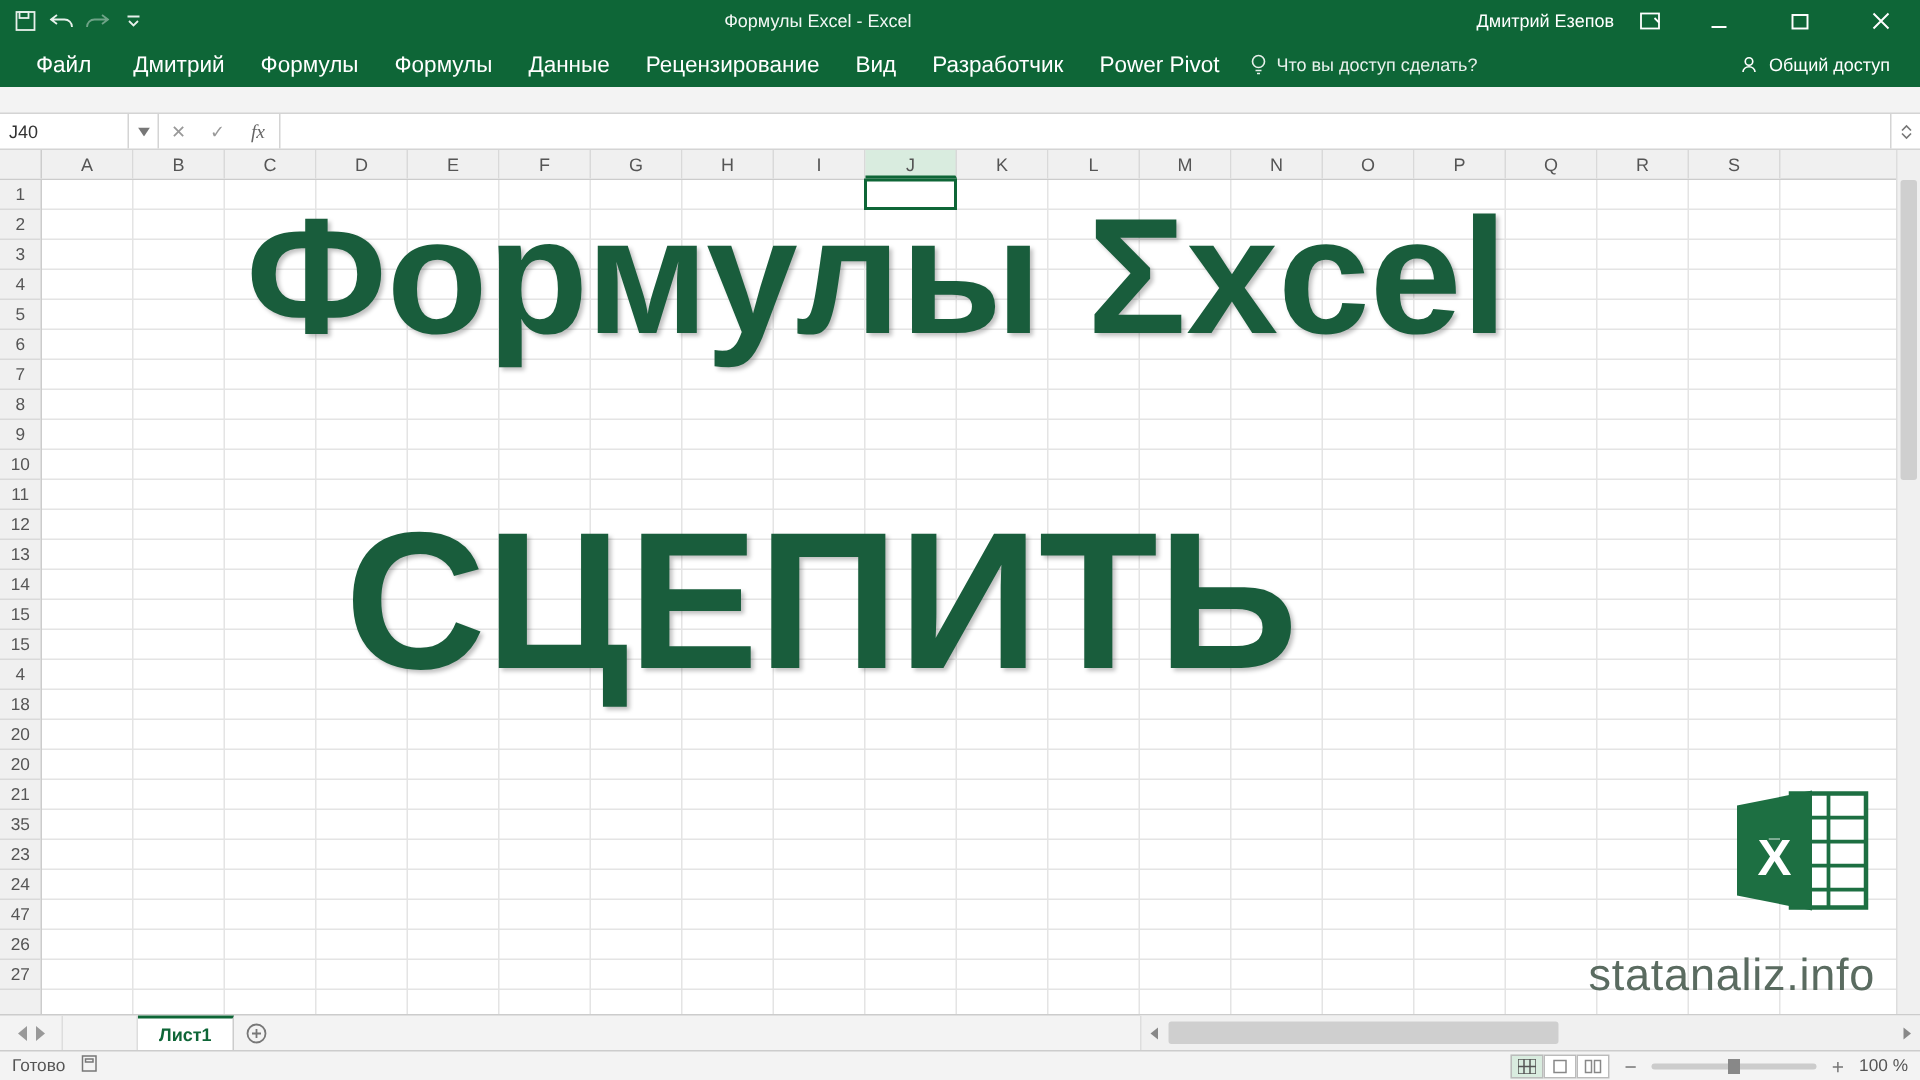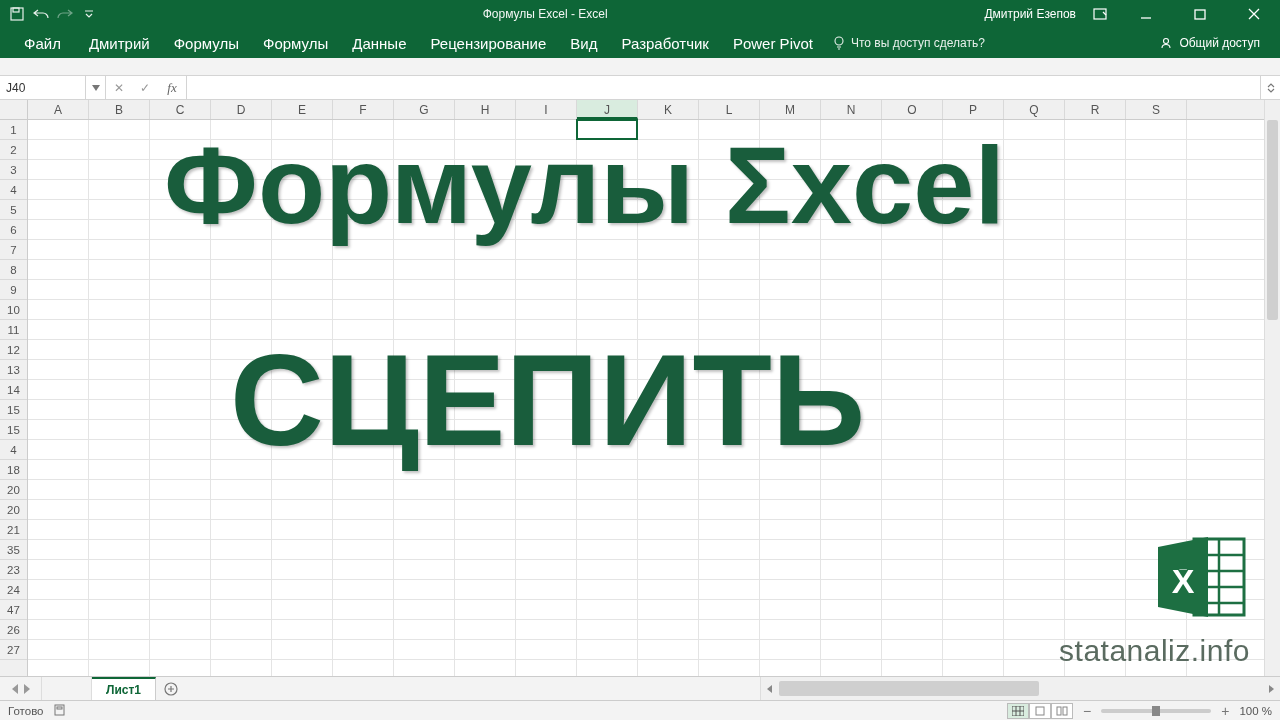--- a/index.html
+++ b/index.html
@@ -51,21 +51,21 @@
 .hscroll{width:520px;display:flex;align-items:center;background:#f0f0f0;border-left:1px solid #ddd;position:relative}
 .hthumb{position:absolute;left:18px;width:260px;top:4px;bottom:4px;background:#cfcfcf;border-radius:2px}
 .statusbar{height:20px;background:#f3f3f3;border-top:1px solid #ccc;display:flex;align-items:center;font-size:11.5px;color:#555;padding:0 8px;gap:10px}
 .statusbar .flex{flex:1}
 .viewbtns{display:flex;gap:0}
 .viewbtn{width:22px;height:16px;border:1px solid #bbb;display:flex;align-items:center;justify-content:center;background:#fff}
 .viewbtn.active{background:#d9ecdf}
 .zoom-slider{width:110px;height:4px;background:#ccc;position:relative;border-radius:2px}
 .zoom-thumb{position:absolute;left:50%;top:-3px;width:8px;height:10px;background:#888;margin-left:-4px}
 .watermark{position:absolute;right:30px;bottom:8px;text-align:right}
-.wm-url{color:#5a6b60;font-size:30px;letter-spacing:.5px;margin-top:10px;font-family:"Segoe UI Light","Segoe UI",Arial,sans-serif}
+.wm-url{color:#5a6b60;font-size:30px;letter-spacing:.5px;margin-top:20px;font-family:"Segoe UI Light","Segoe UI",Arial,sans-serif}
 </style>
 </head>
 <body>
 
 <div class="titlebar">
   <div class="qat">
     <span class="ic">
         <svg width="14" height="14" viewBox="0 0 14 14">
           <rect x="1" y="1" width="12" height="12" stroke-width="1.2"></rect>
           <rect x="3" y="1" width="6" height="4" stroke-width="1.2"></rect>

